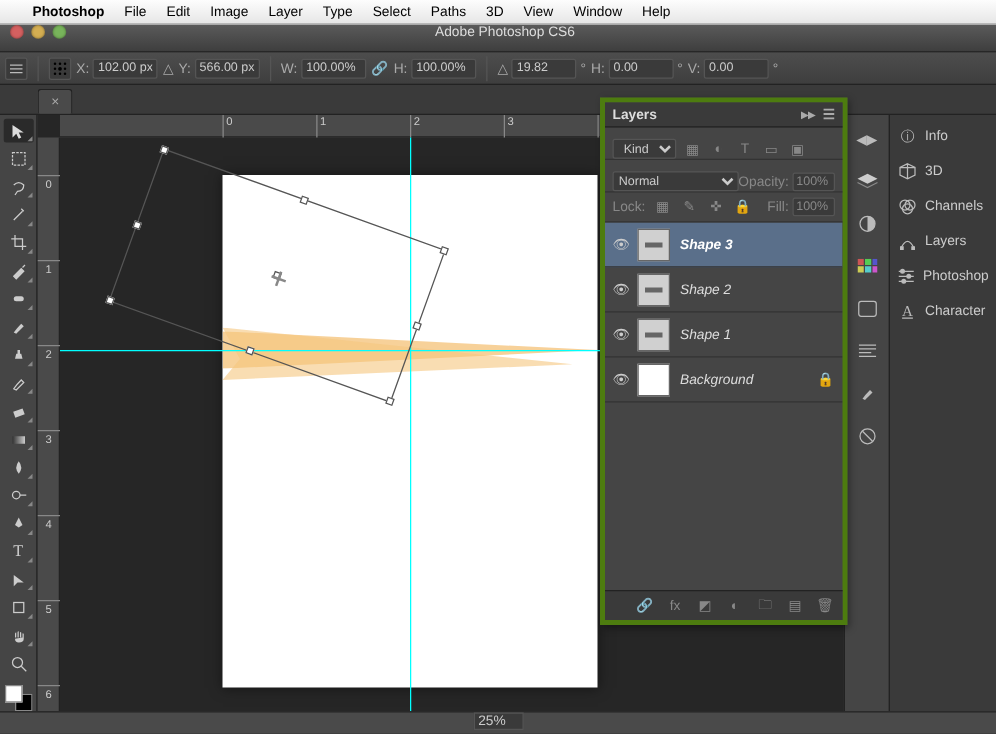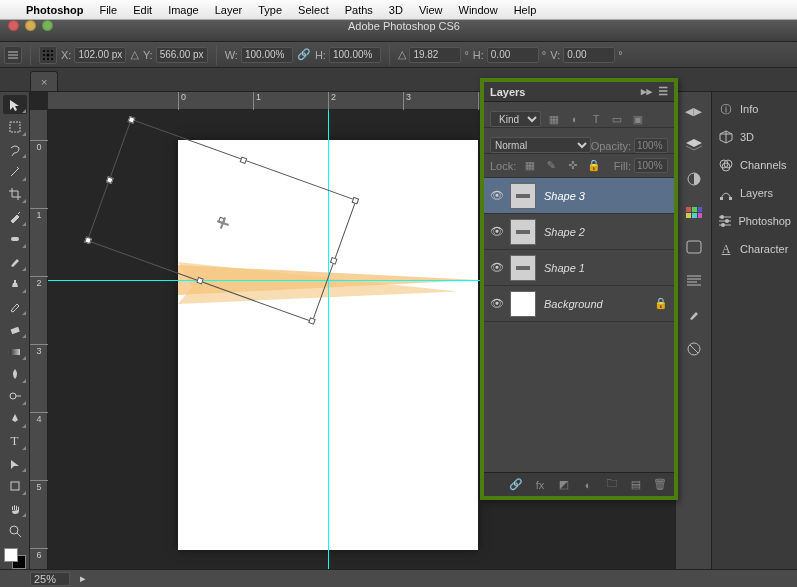--- a/index.html
+++ b/index.html
@@ -86,26 +86,26 @@
 .opa input{width:34px;height:15px;background:#3a3a3a;border:1px solid #555;color:#888;font-size:10px;padding:0 2px;border-radius:2px;}
 .layers-lock{height:24px;border-bottom:1px solid #333;display:flex;align-items:center;padding:0 6px;gap:6px;color:#888;}
 .layer-list{max-height:320px;overflow:auto;}
 .layer-row{height:36px;border-bottom:1px solid #333;display:flex;align-items:center;padding:0 6px;gap:8px;}
 .layer-row.sel{background:#5a6f8a;}
 .eye{width:12px;color:#ccc;}
 .thumb{width:26px;height:26px;background:#3a3a3a;border:1px solid #666;display:flex;align-items:center;justify-content:center;position:relative;}
 .thumb.sh{background:#d0d0d0;}
 .thumb.bg{background:#fff;}
 .layer-row .nm{font-style:italic;color:#ddd;}
-.layer-row.sel .nm{color:#fff;}
+.layer-row.sel .nm{color:#fff;font-weight:bold;}
 .layer-row .lock-end{margin-left:auto;color:#aaa;}
 .layers-footer{height:24px;border-top:1px solid #222;background:#3a3a3a;display:flex;align-items:center;justify-content:flex-end;gap:8px;padding:0 6px;color:#888;}
 
 
-.status-bar{position:absolute;left:0;right:0;bottom:0;height:18px;background:#4a4a4a;border-top:1px solid #222;display:flex;align-items:center;padding:0 30px;gap:10px;font-size:10px;color:#ccc;}
+.status-bar{position:absolute;left:0;right:0;bottom:0;height:18px;background:#4a4a4a;border-top:1px solid #222;display:flex;align-items:center;padding:0 30px;gap:10px;font-size:10px;color:#ccc;flex-direction:column;}
 .zoom-field{background:#3a3a3a;border:1px solid #555;color:#ccc;width:40px;padding:0 3px;height:14px;}
 
 svg{display:block;}
 </style>
 </head>
 <body>
 
 <div class="mac-menubar">
   <span class="apple"></span>
   <span class="app">Photoshop</span>

